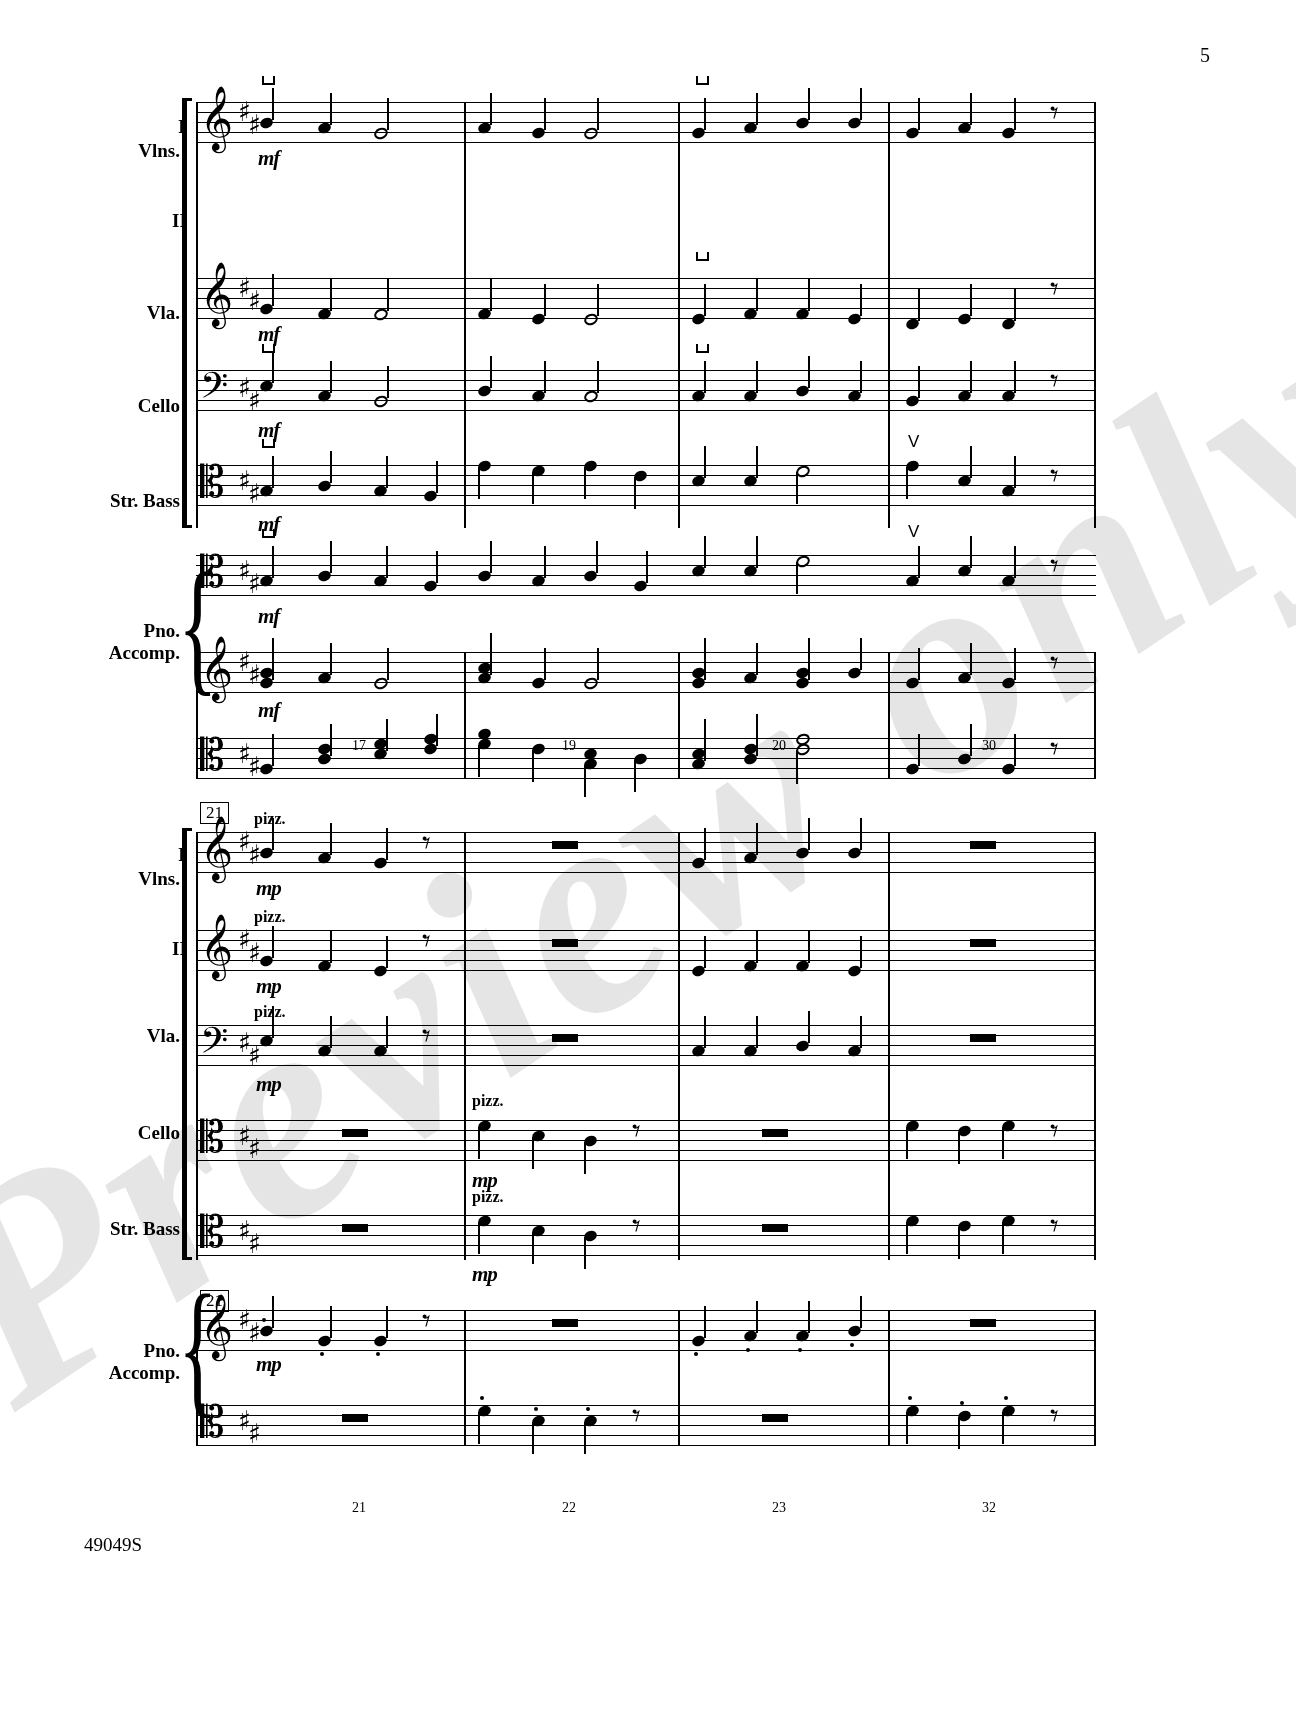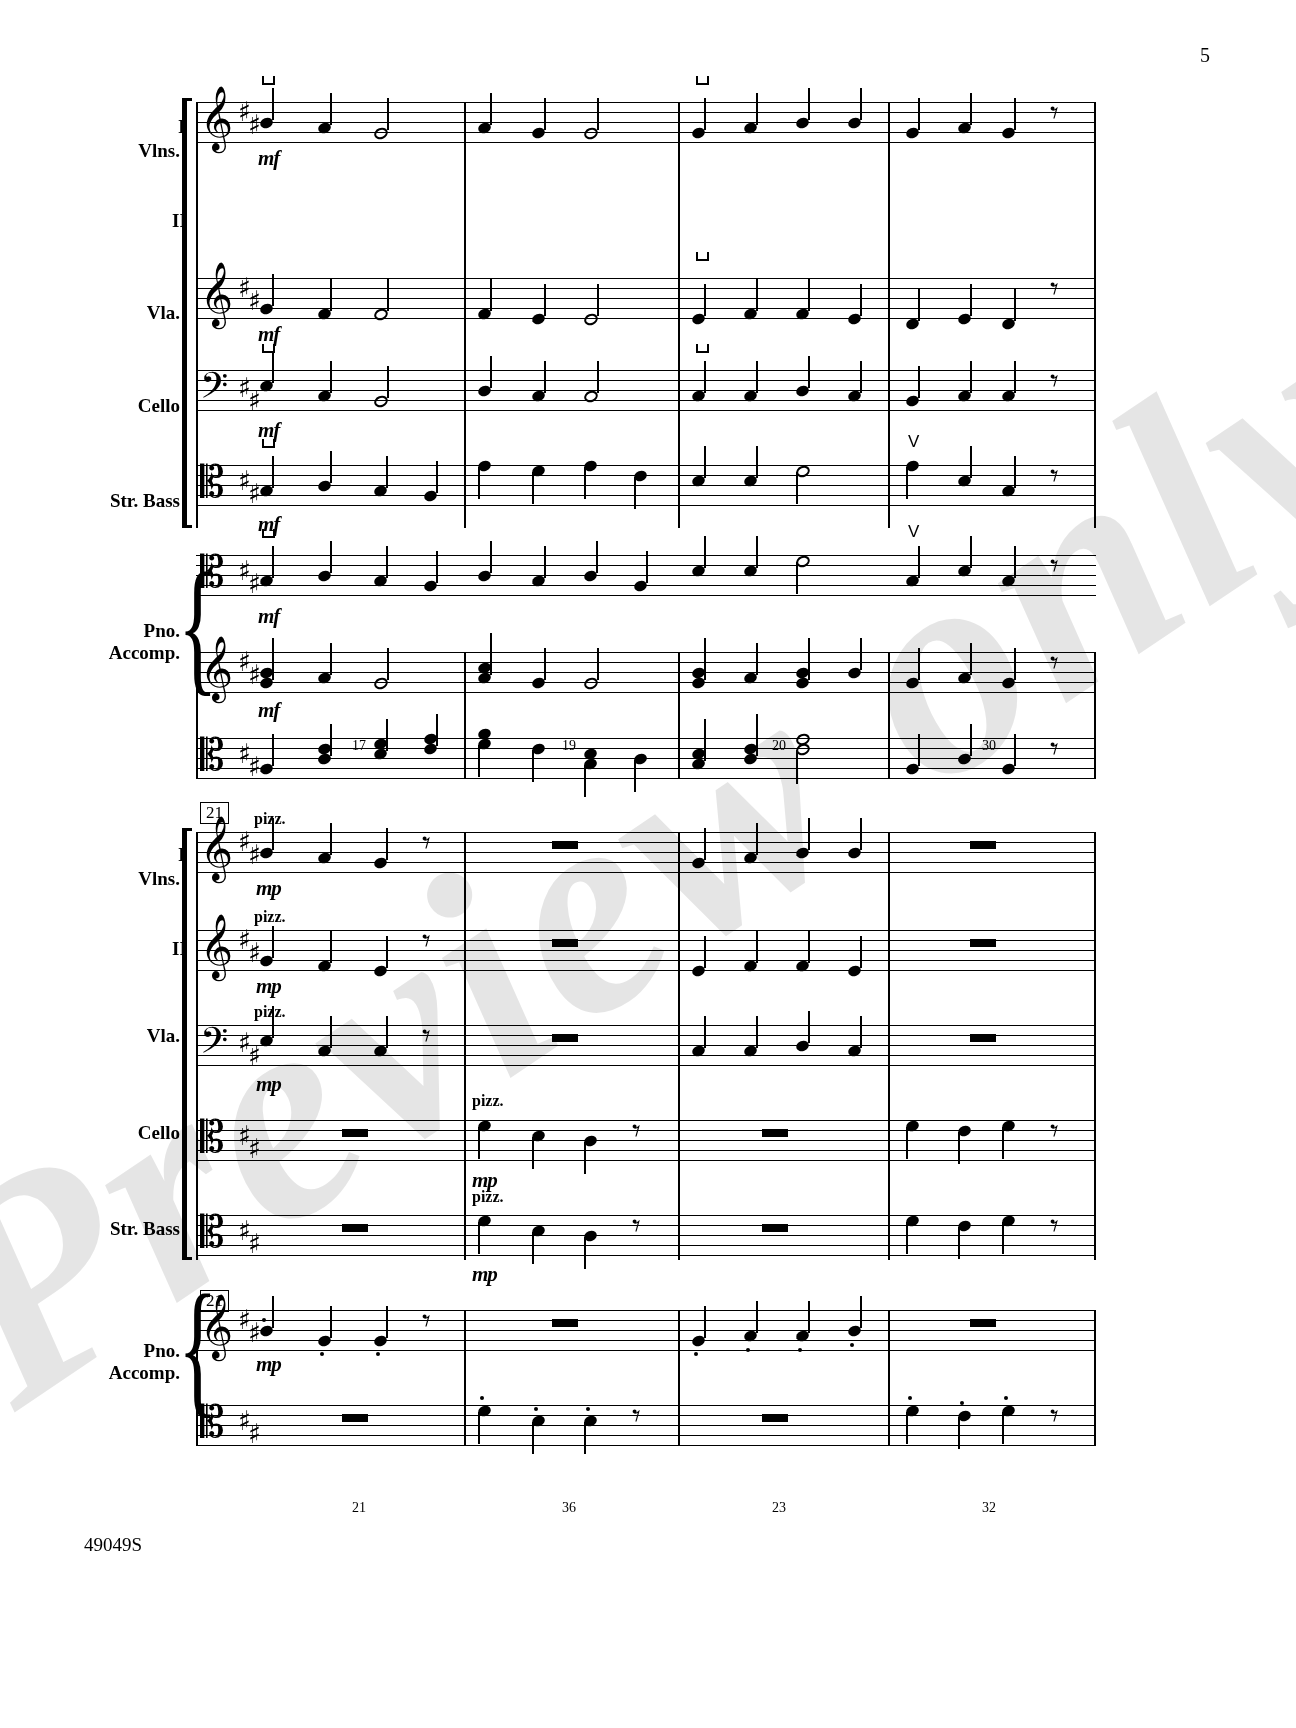--- a/index.html
+++ b/index.html
@@ -886,21 +886,21 @@
     <div class="barline" style="left:464px; top:42px;  height:428px;"></div>
     <div class="barline" style="left:464px; top:520px; height:135px;"></div>
     <div class="barline" style="left:678px; top:42px;  height:428px;"></div>
     <div class="barline" style="left:678px; top:520px; height:135px;"></div>
     <div class="barline" style="left:888px; top:42px;  height:428px;"></div>
     <div class="barline" style="left:888px; top:520px; height:135px;"></div>
     <div class="barline" style="left:1094px; top:42px; height:428px;"></div>
     <div class="barline" style="left:1094px; top:520px; height:135px;"></div>
 
     <div class="measnum" style="left:352px; top:710px;">21</div>
-    <div class="measnum" style="left:562px; top:710px;">36</div>
+    <div class="measnum" style="left:562px; top:710px;">22</div>
     <div class="measnum" style="left:772px; top:710px;">23</div>
     <div class="measnum" style="left:982px; top:710px;">32</div>
   </div>
 
   <div class="plate-number">49049S</div>
 
   <div class="watermark">
     <div class="wm-text">Preview only</div>
   </div>
 

